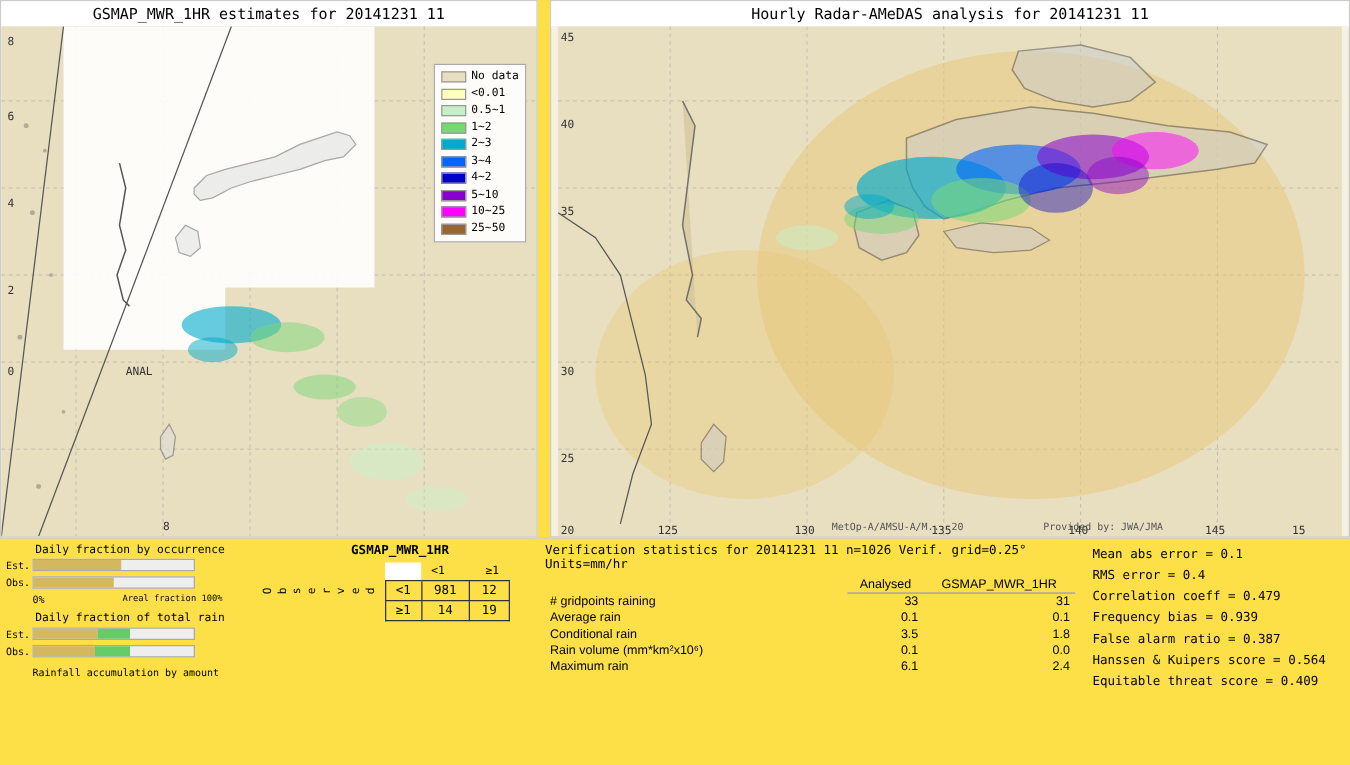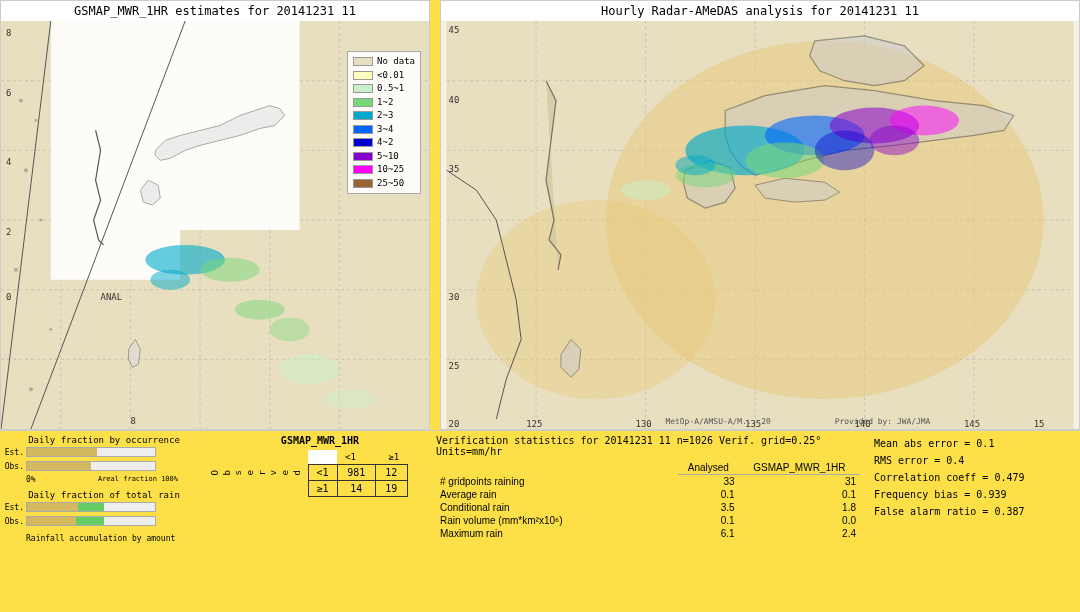--- a/index.html
+++ b/index.html
@@ -448,15 +448,17 @@
         </tbody>
       </table>
     </div>
 
     <div class="stats-right">
       <div>Mean abs error = 0.1</div>
       <div>RMS error = 0.4</div>
       <div>Correlation coeff = 0.479</div>
       <div>Frequency bias = 0.939</div>
       <div>False alarm ratio = 0.387</div>
+      <div>Hanssen &amp; Kuipers score = 0.564</div>
+      <div>Equitable threat score = 0.409</div>
     </div>
   </div>
 </div>
 
 </body></html>

